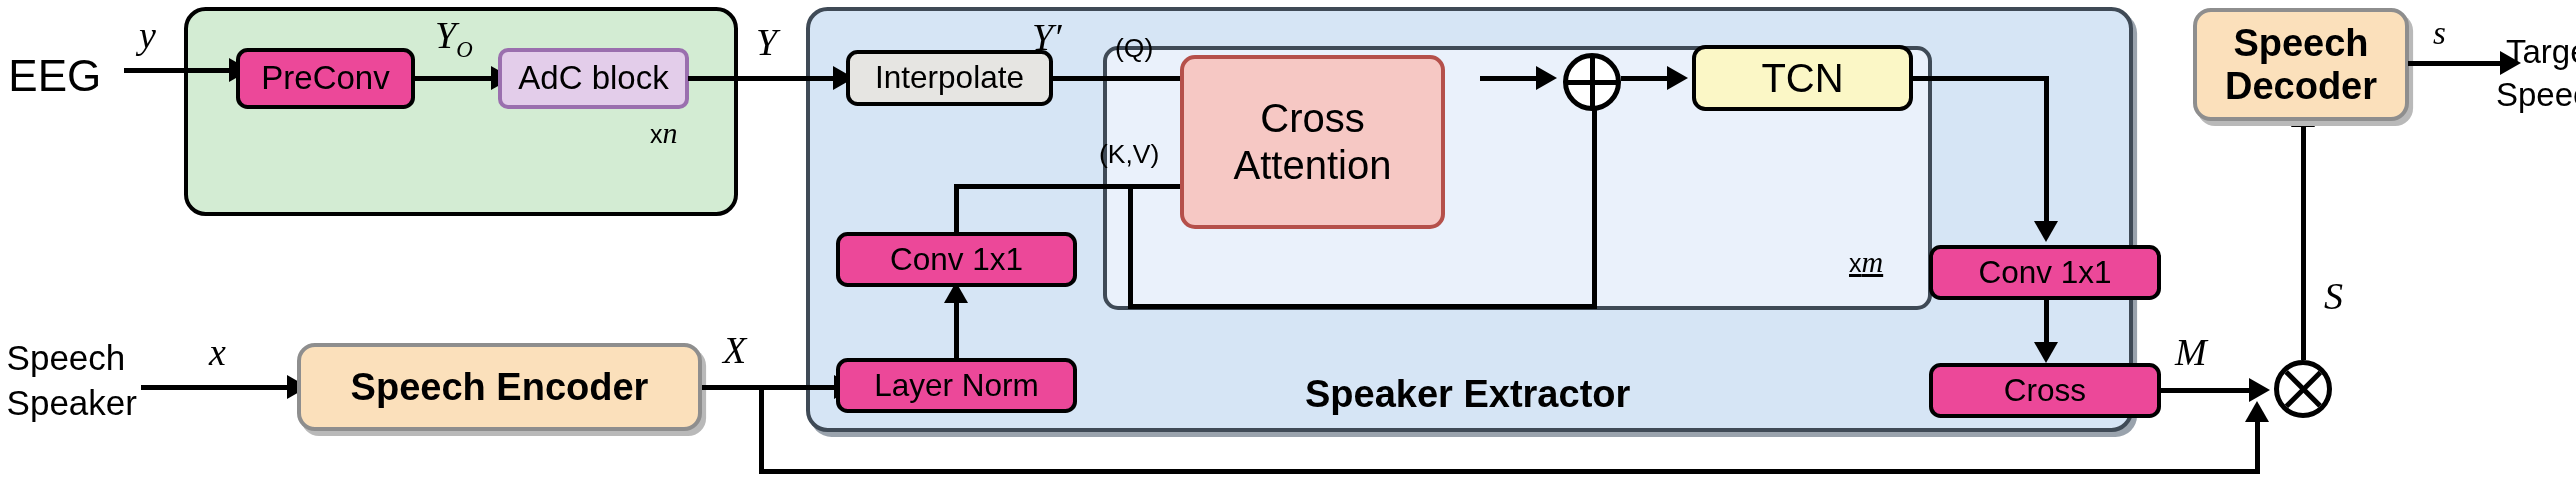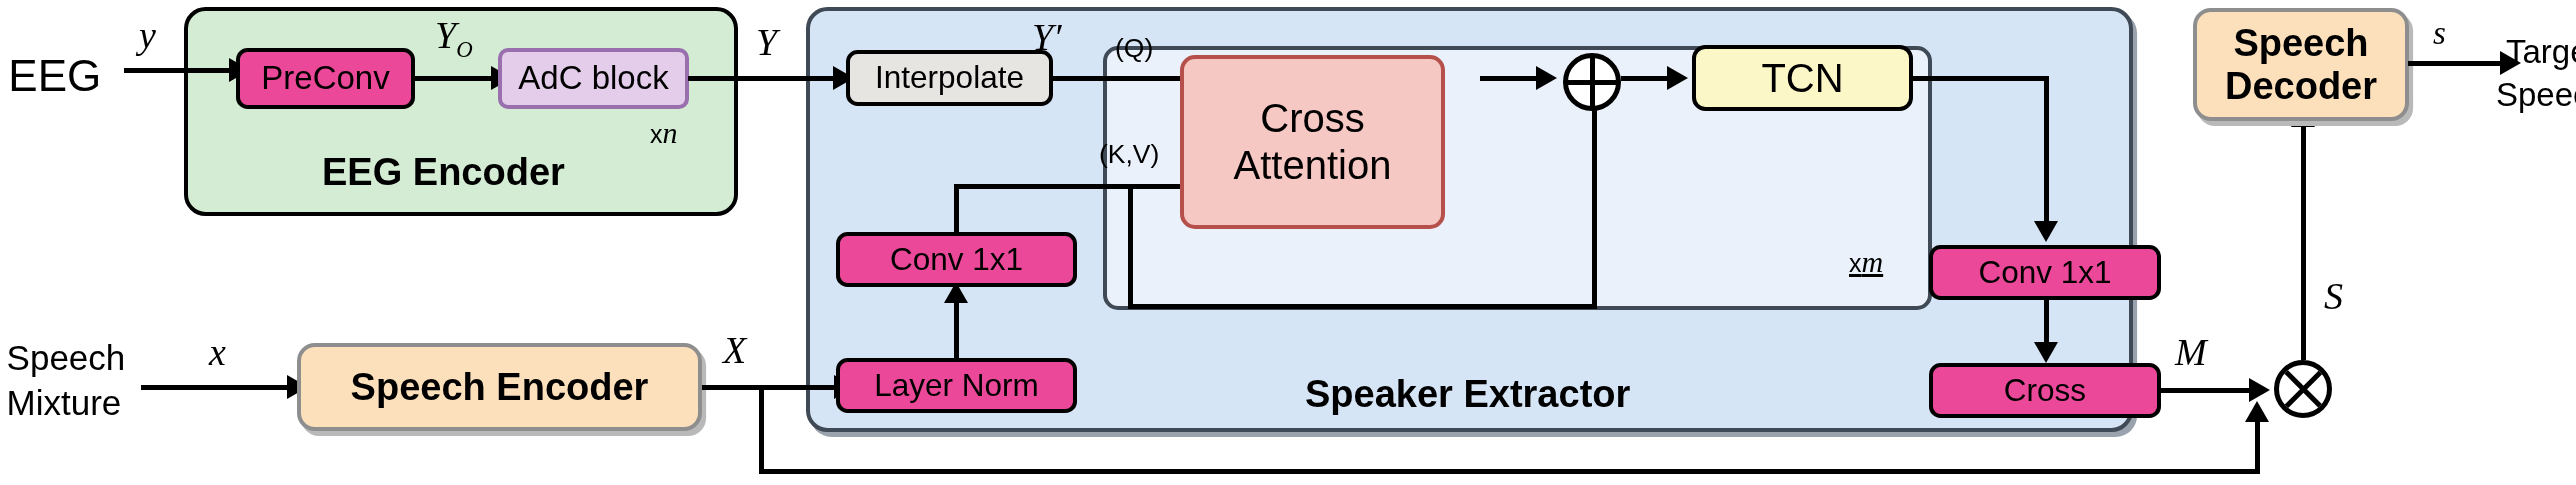--- a/index.html
+++ b/index.html
@@ -78,21 +78,21 @@
 
   <div class="grp grp-inner" style="left:1103px;top:46px;width:829px;height:264px;"></div>
 
   <div class="lbl" style="left:8.3px;top:51px;font-size:44px;">EEG</div>
   <div class="sym" style="left:139px;top:13.3px;">y</div>
 
   <div class="ln hl" style="left:124px;top:68px;width:108px;"></div>
   <div class="ar ar-r" style="left:229px;top:58px;"></div>
 
   <div class="lbl" style="left:6.6px;top:338px;font-size:35px;">Speech</div>
-  <div class="lbl" style="left:6.6px;top:383px;font-size:35px;">Mixture</div>
+  <div class="lbl" style="left:6.6px;top:383px;font-size:35px;">Speaker</div>
   <div class="sym" style="left:209px;top:330px;">x</div>
 
   <div class="ln hl" style="left:141px;top:385px;width:149px;"></div>
   <div class="ar ar-r" style="left:287px;top:375px;"></div>
 
   <div class="box rbox" style="left:236px;top:48px;width:179px;height:61px;">
     <span>PreConv</span>
   </div>
 
   <div class="sym" style="left:435px;top:13.3px;">
@@ -103,21 +103,20 @@
   <div class="ar ar-r" style="left:491px;top:66px;"></div>
 
   <div class="box adc" style="left:498px;top:48px;width:191px;height:61px;">
     <span>AdC block</span>
   </div>
 
   <div class="mult" style="left:650px;top:116px;font-size:30px;">
     <span style="font-style:normal;font-family:'Liberation Sans',sans-serif;font-size:25px;">x</span><span>n</span>
   </div>
 
-  <div class="grp-title" style="left:322px;top:151px;">EEG Encoder</div>
 
   <div class="ln hl" style="left:688px;top:76px;width:148px;"></div>
   <div class="sym" style="left:756px;top:20px;">Y</div>
   <div class="ar ar-r" style="left:833px;top:66px;"></div>
 
   <div class="box enc-orange" style="left:297px;top:343px;width:405px;height:88px;">
     <span>Speech Encoder</span>
   </div>
 
   <div class="sym" style="left:723px;top:328px;">X</div>

